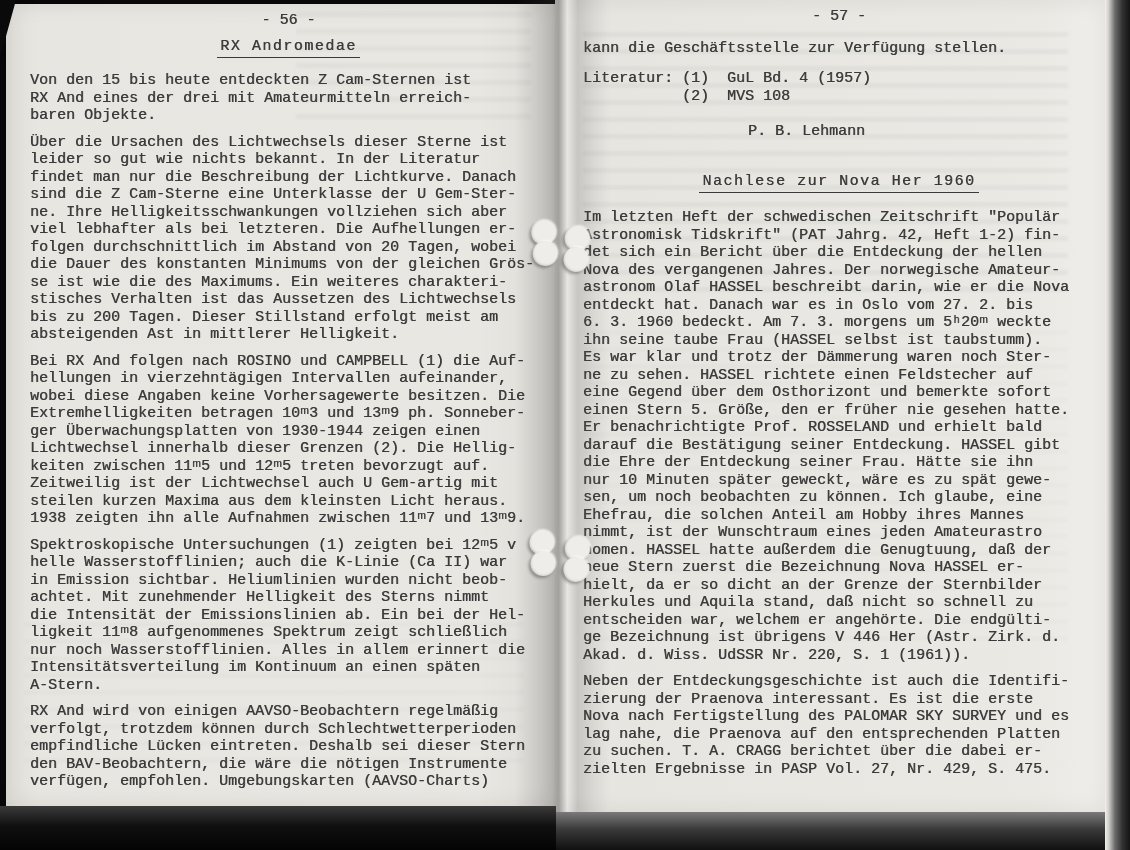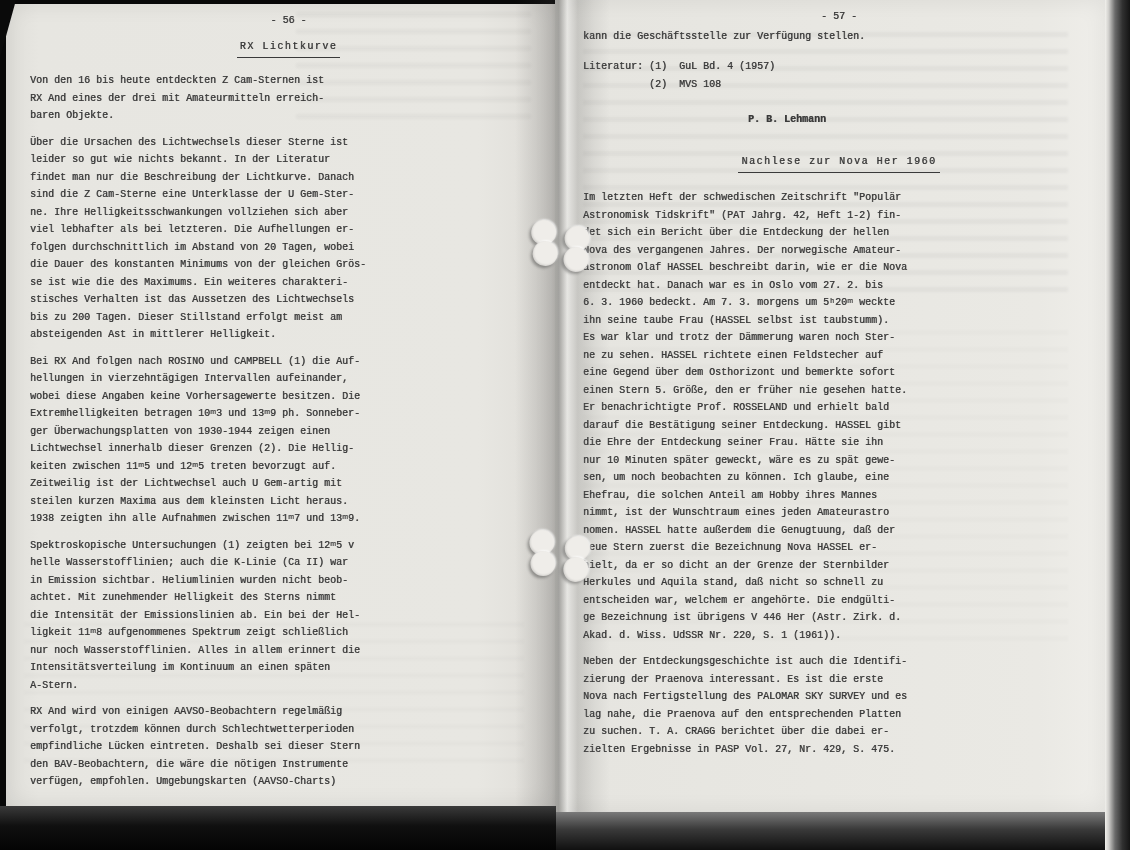--- a/index.html
+++ b/index.html
@@ -12,36 +12,36 @@
   #page-left {
     left:6px; top:4px; width:549px; height:802px;
     background:linear-gradient(90deg,#dfded9 0,#e7e6e1 6%,#e8e7e2 86%,#dedcd7 100%);
     box-shadow:inset 0 0 22px rgba(0,0,0,.08);
   }
   #page-right {
     left:555px; top:0; width:550px; height:812px;
     background:linear-gradient(90deg,#d6d5d0 0,#e6e5e0 7%,#eae9e4 88%,#efeeea 100%);
     box-shadow:inset 0 0 22px rgba(0,0,0,.07);
   }
-  .content { position:absolute; font-size:10px; line-height:17.5px;
+  .content { position:absolute; font-size:15px; line-height:17.5px;
     text-shadow:0.4px 0 0 rgba(58,58,58,.75); }
   #page-left .content { left:24px; top:8px; width:517px; }
   #page-right .content { left:28px; top:8px; width:512px; }
   .pagenum { text-align:center; margin-bottom:8px; }
-  #page-right .pagenum { margin-bottom:2px; }
+  #page-right .pagenum { margin-bottom:14px; }
   .heading-wrap { text-align:center; margin:4px 0 14px 0; }
   #page-right .heading-wrap { margin:16px 0 16px 0;text-decoration:underline; }
   .heading {
     display:inline-block; letter-spacing:1.5px;
     border-bottom:1.6px solid #3a3a3a; padding:0 3px 2px 3px;
   }
   .para { white-space:pre-wrap; margin:0 0 9px 0; }
   .lit  { white-space:pre-wrap; margin:0 0 18px 0; }
   .intro { margin-bottom:13px; }
-  .signature { margin:0 0 24px 165px;font-weight:bold; }
+  .signature { margin:0 0 32px 165px; }
   
   .ghost {
     position:absolute; pointer-events:none;
     background:repeating-linear-gradient(180deg,
       rgba(110,110,112,.13) 0 5px, rgba(0,0,0,0) 5px 17px);
     filter:blur(1.3px);
   }
   
   .hole { position:absolute; width:26px; height:48px; }
   .hole::before,.hole::after {
@@ -81,23 +81,23 @@
 <body>
 
 <div id="scan">
 
   <div id="page-left" class="page">
     <div class="ghost" style="left:290px;top:8px;width:235px;height:118px;opacity:.45;"></div>
     <div class="ghost" style="left:18px;top:618px;width:500px;height:150px;opacity:.22;"></div>
     <div class="content">
       <div class="pagenum">- 56 -</div>
       <div class="heading-wrap">
-        <span class="heading">RX Lichtkurve</span>
+        <span class="heading">RX Andromedae</span>
       </div>
-      <p class="para">Von den 16 bis heute entdeckten Z Cam-Sternen ist
+      <p class="para">Von den 15 bis heute entdeckten Z Cam-Sternen ist
 RX And eines der drei mit Amateurmitteln erreich-
 baren Objekte.</p>
       <p class="para">Über die Ursachen des Lichtwechsels dieser Sterne ist
 leider so gut wie nichts bekannt. In der Literatur
 findet man nur die Beschreibung der Lichtkurve. Danach
 sind die Z Cam-Sterne eine Unterklasse der U Gem-Ster-
 ne. Ihre Helligkeitsschwankungen vollziehen sich aber
 viel lebhafter als bei letzteren. Die Aufhellungen er-
 folgen durchschnittlich im Abstand von 20 Tagen, wobei
 die Dauer des konstanten Minimums von der gleichen Grös-

